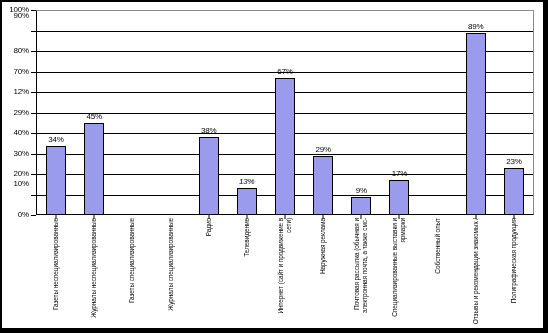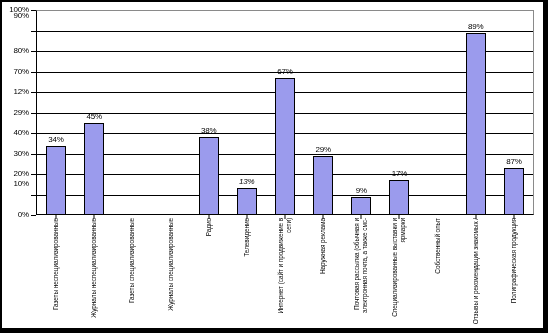--- a/index.html
+++ b/index.html
@@ -225,21 +225,21 @@
         <div class="bar-value" style="bottom: 36.68px;">17%</div>
         <div class="tick-x"></div>
       </div>
       <div class="bar-slot" style="left: 419.692px; width: 38.1538px;">
         <div class="bar" style="height: 181.56px; background: rgb(155, 155, 237); border-color: rgb(0, 0, 0);"></div>
         <div class="bar-value" style="bottom: 183.56px;">89%</div>
         <div class="tick-x"></div>
       </div>
       <div class="bar-slot" style="left: 457.846px; width: 38.1538px;">
         <div class="bar" style="height: 46.92px; background: rgb(155, 155, 237); border-color: rgb(0, 0, 0);"></div>
-        <div class="bar-value" style="bottom: 48.92px;">87%</div>
+        <div class="bar-value" style="bottom: 48.92px;">23%</div>
         <div class="tick-x"></div>
       </div>
     </div>
 
   <div id="x-labels-layer">
       <div class="xlab-slot" style="left: 0px; width: 38.1538px;">
         <div class="xlab-rot">Газеты неспециализированные</div>
       </div>
       <div class="xlab-slot" style="left: 38.1538px; width: 38.1538px;">
         <div class="xlab-rot">Журналы неспециализированные</div>

